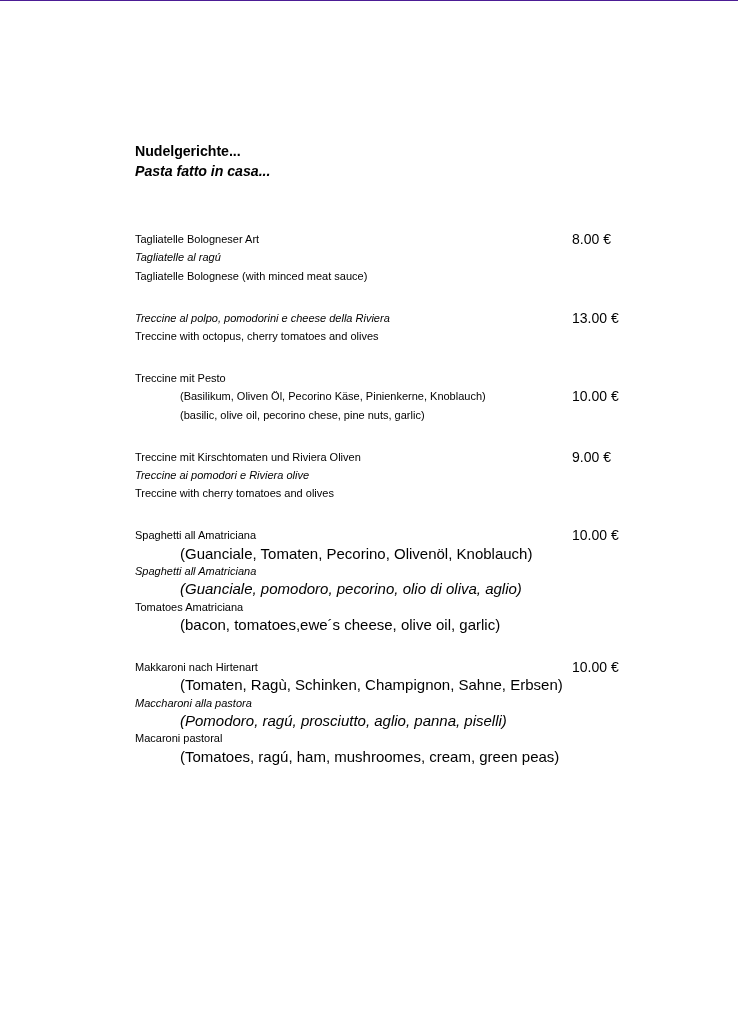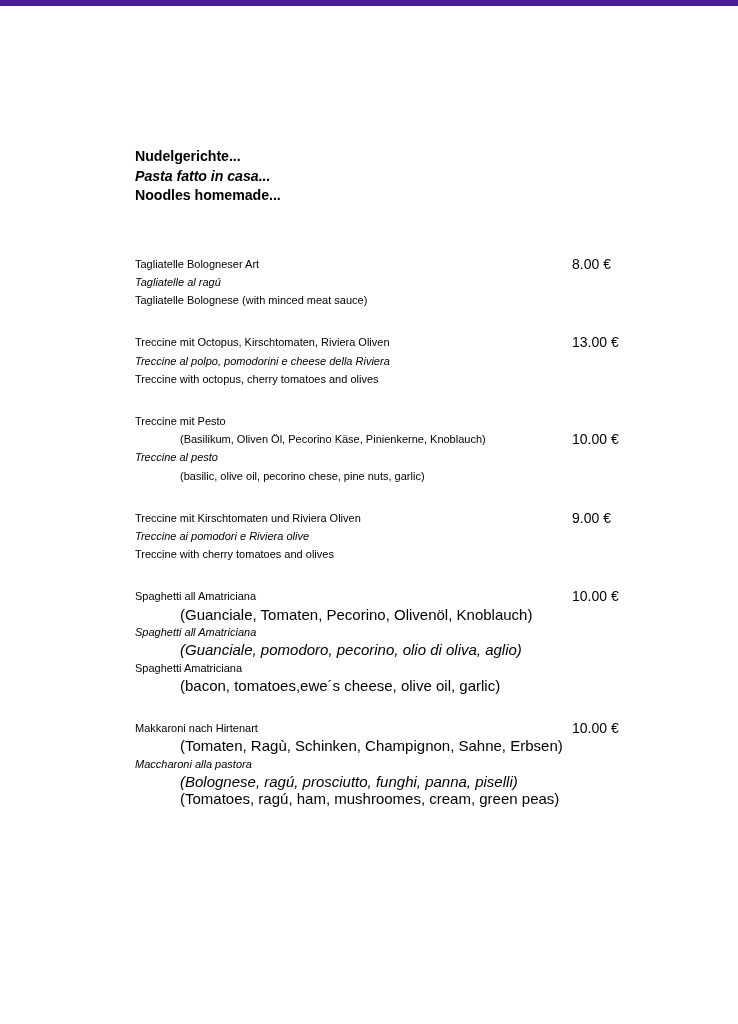--- a/index.html
+++ b/index.html
@@ -12,21 +12,21 @@
     height: 1024px;
     position: relative;
     font-family: "Liberation Sans", sans-serif;
     color: #000000;
     -webkit-font-smoothing: antialiased;
   }
   .page {
     position: absolute;
     inset: 0;
     background: #ffffff;
-    border-top: 6px solid #4c1d95;
+    border-top: 1px solid #4c1d95;
     box-sizing: border-box;
     overflow: hidden;
   }
   .content {
     position: absolute;
     left: 135px;
     top: 141px;
     width: 520px;
   }
 
@@ -91,58 +91,53 @@
 </style>
 </head>
 <body>
 
 <div class="page">
   <div class="content">
 
     <div class="heading">
       <div class="line">Nudelgerichte...</div>
       <div class="line italic">Pasta fatto in casa...</div>
-      <div class="line">Noodles homemade...</div>
     </div>
 
     <div class="items" id="items-container">
         <div class="item">
           <div class="row">
             <div class="ln text">Tagliatelle Bologneser Art</div>
             <div class="price pricetxt">8.00 €</div>
           </div>
           <div class="row">
             <div class="ln text it">Tagliatelle al ragú</div>
           </div>
           <div class="row">
             <div class="ln text">Tagliatelle Bolognese (with minced meat sauce)</div>
           </div>
         </div>
         <div class="item">
           <div class="row">
-            <div class="ln text">Treccine mit Octopus, Kirschtomaten, Riviera Oliven</div>
             <div class="price pricetxt">13.00 €</div>
           </div>
           <div class="row">
             <div class="ln text it">Treccine al polpo, pomodorini e cheese della Riviera</div>
           </div>
           <div class="row">
             <div class="ln text">Treccine with octopus, cherry tomatoes and olives</div>
           </div>
         </div>
         <div class="item">
           <div class="row">
             <div class="ln text">Treccine mit Pesto</div>
           </div>
           <div class="row">
             <div class="ln text sub">(Basilikum, Oliven Öl, Pecorino Käse, Pinienkerne, Knoblauch)</div>
             <div class="price pricetxt">10.00 €</div>
-          </div>
-          <div class="row">
-            <div class="ln text it">Treccine al pesto</div>
           </div>
           <div class="row">
             <div class="ln text sub">(basilic, olive oil, pecorino chese, pine nuts, garlic)</div>
           </div>
         </div>
         <div class="item">
           <div class="row">
             <div class="ln text">Treccine mit Kirschtomaten und Riviera Oliven</div>
             <div class="price pricetxt">9.00 €</div>
           </div>
@@ -161,39 +156,42 @@
           <div class="row">
             <div class="ln text sub small">(Guanciale, Tomaten, Pecorino, Olivenöl, Knoblauch)</div>
           </div>
           <div class="row">
             <div class="ln text it">Spaghetti all Amatriciana</div>
           </div>
           <div class="row">
             <div class="ln text it sub small">(Guanciale, pomodoro, pecorino, olio di oliva, aglio)</div>
           </div>
           <div class="row">
-            <div class="ln text">Spaghetti Amatriciana</div>
+            <div class="ln text">Tomatoes Amatriciana</div>
           </div>
           <div class="row">
             <div class="ln text sub small">(bacon, tomatoes,ewe´s cheese, olive oil, garlic)</div>
           </div>
         </div>
         <div class="item">
           <div class="row">
             <div class="ln text">Makkaroni nach Hirtenart</div>
             <div class="price pricetxt">10.00 €</div>
           </div>
           <div class="row">
             <div class="ln text sub small">(Tomaten, Ragù, Schinken, Champignon, Sahne, Erbsen)</div>
           </div>
           <div class="row">
             <div class="ln text it">Maccharoni alla pastora</div>
           </div>
           <div class="row">
-            <div class="ln text it sub small">(Bolognese, ragú, prosciutto, funghi, panna, piselli)</div>
+            <div class="ln text it sub small">(Pomodoro, ragú, prosciutto, aglio, panna, piselli)</div>
+          </div>
+          <div class="row">
+            <div class="ln text">Macaroni pastoral</div>
           </div>
           <div class="row">
             <div class="ln text sub small">(Tomatoes, ragú, ham, mushroomes, cream, green peas)</div>
           </div>
         </div>
       </div>
 
   </div>
 </div>
 

